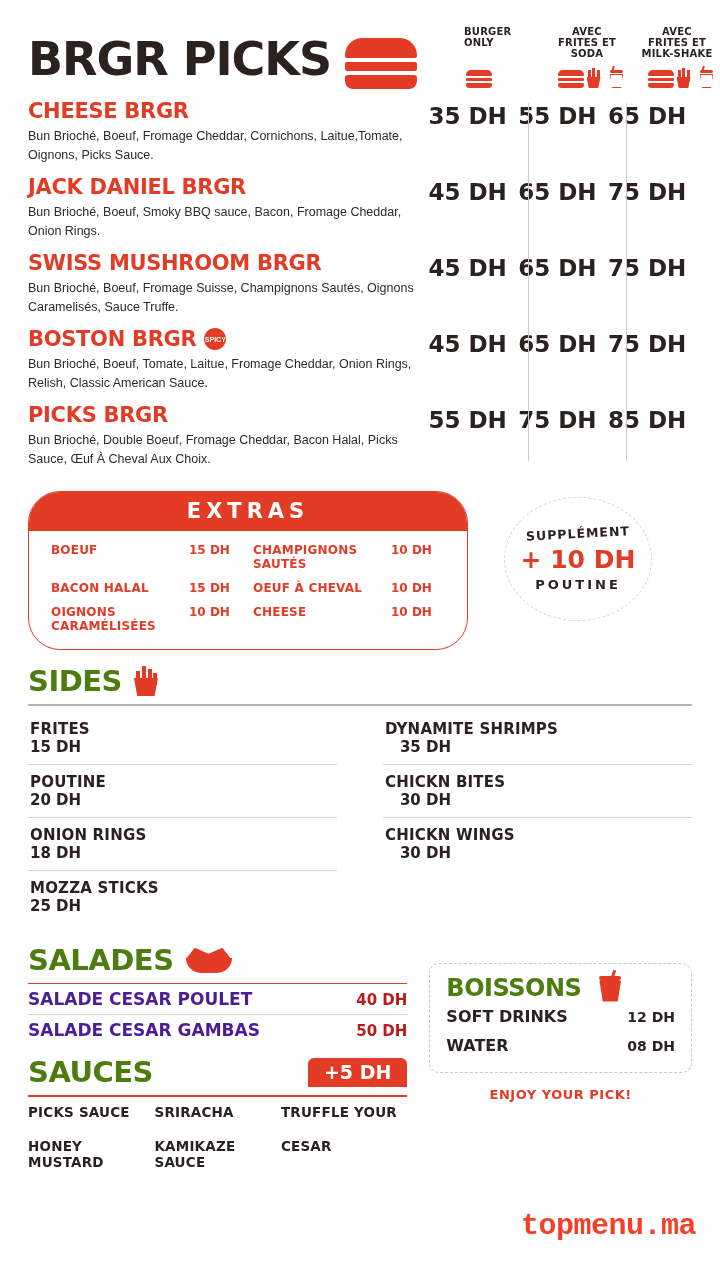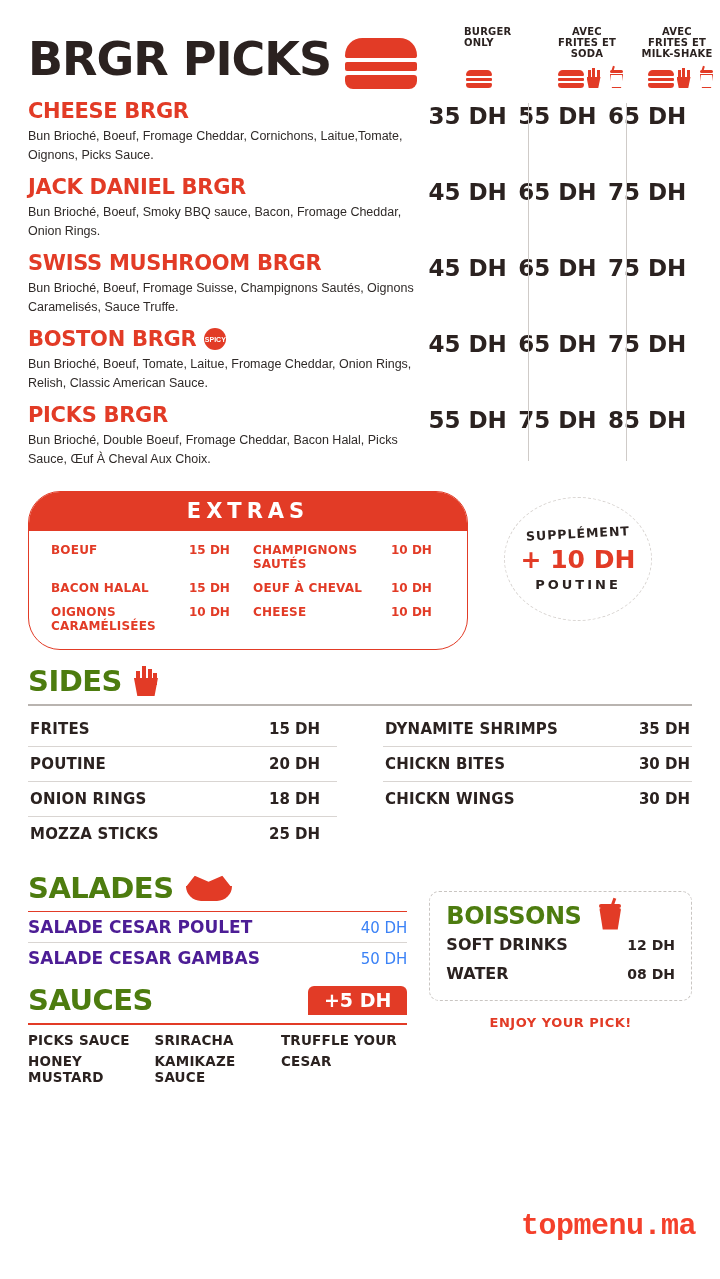--- a/index.html
+++ b/index.html
@@ -213,20 +213,21 @@
   .soda-icon .st { position: absolute; top: -4px; left: 13px; width: 3px; height: 8px; background: #e23b26; transform: rotate(20deg); }
 
   .rule { height: 1.5px; background: #e23b26; margin-top: 6px; }
   .rule.dark { background: #b9b4b0; }
 
   .sides-grid { display: grid; grid-template-columns: 1fr 1fr; column-gap: 46px; margin-top: 6px; }
   .sides-col .row {
     display: flex; align-items: baseline;
     padding: 8px 2px 8px 2px;
     border-bottom: 1px solid #d9d5d2;
+    flex-direction: column;
   }
   .sides-col .row:last-child { border-bottom: 0; }
   .sides-col .row .nm {
     flex: 1;
     font-family: "DejaVu Sans", sans-serif;
     font-weight: bold;
     font-size: 15px;
     color: #2b2220;
     letter-spacing: 0.2px;
   }
@@ -246,37 +247,37 @@
 
   .salade-rows .row, .boisson-rows .row {
     display: flex; align-items: baseline; padding: 5px 0;
   }
   .salade-rows .row .nm {
     flex: 1;
     font-family: "DejaVu Sans", sans-serif; font-weight: bold;
     font-size: 17px; color: #4c1d95;
   }
   .salade-rows .row .pr {
-    font-family: "DejaVu Sans", sans-serif; font-weight: normal;
-    font-size: 15px; color: #3b82f6; width: 62px; text-align: right;
+    font-family: "DejaVu Sans", sans-serif; font-weight: bold;
+    font-size: 15px; color: #b91c1c; width: 62px; text-align: right;
   }
   .salade-rows .row:first-child { border-bottom: 1px solid #d9d5d2; }
 
   .sauces-head { display: flex; align-items: flex-end; margin-top: 10px; }
   .sauces-head .sec-title { flex: 1; }
   .plus5 {
     background: #e23b26; color: #fff;
     font-family: "DejaVu Sans", sans-serif; font-weight: bold;
     font-size: 19px; padding: 3px 16px 4px;
     border-radius: 6px 6px 0 0;
     margin-bottom: 2px;
   }
   .sauces-grid {
     display: grid; grid-template-columns: 1fr 1fr 1fr;
-    margin-top: 7px; row-gap: 5px;
+    margin-top: 7px; row-gap: 18px;
   }
   .sauces-grid div {
     font-family: "DejaVu Sans", sans-serif; font-weight: bold;
     font-size: 13.5px; color: #2b2220; letter-spacing: 0.2px;
   }
 
   .boissons-box {
     border: 1px dashed #c9c5c2;
     border-radius: 10px;
     padding: 10px 16px 12px;

